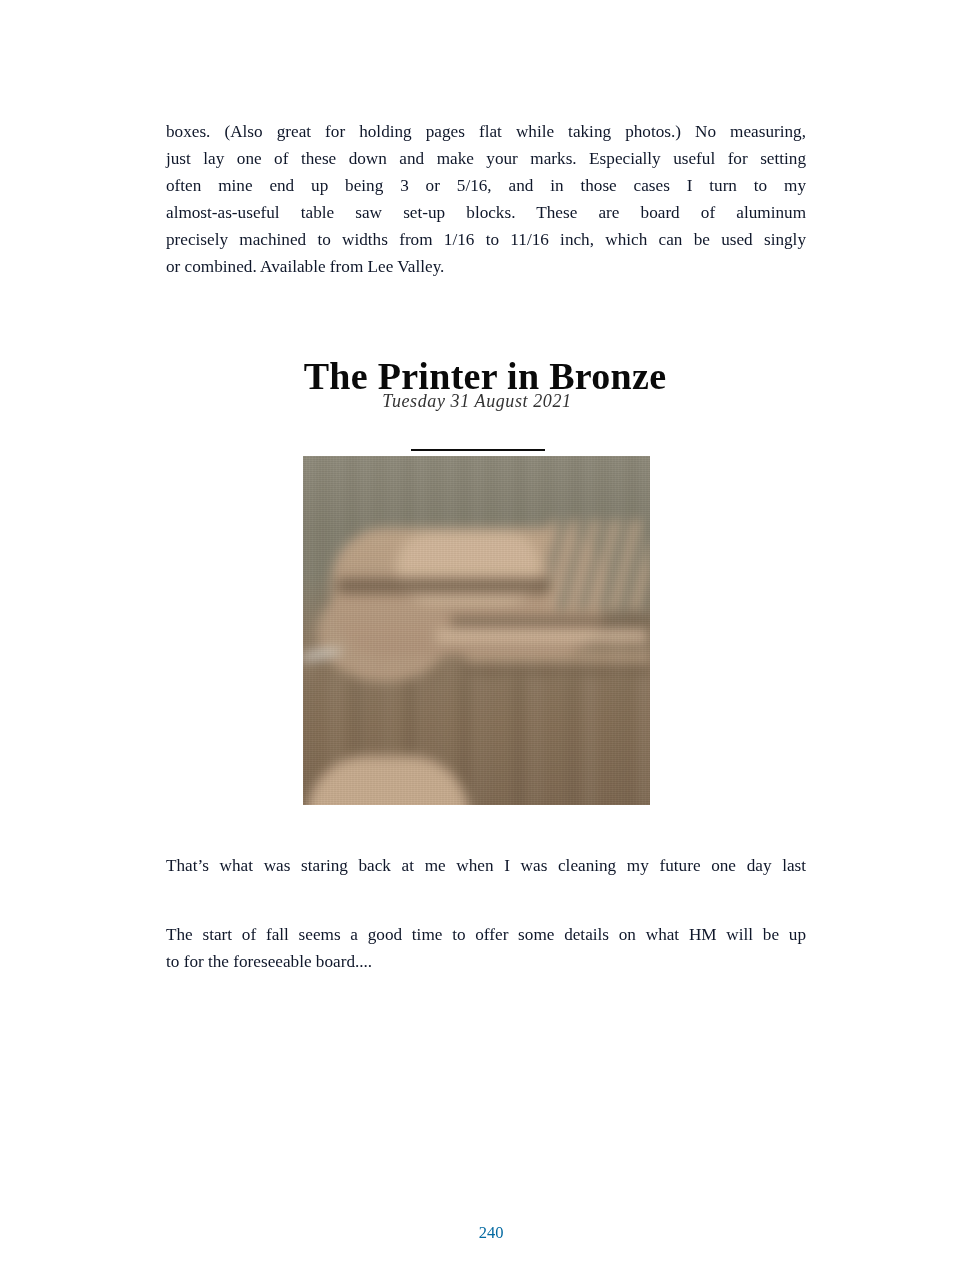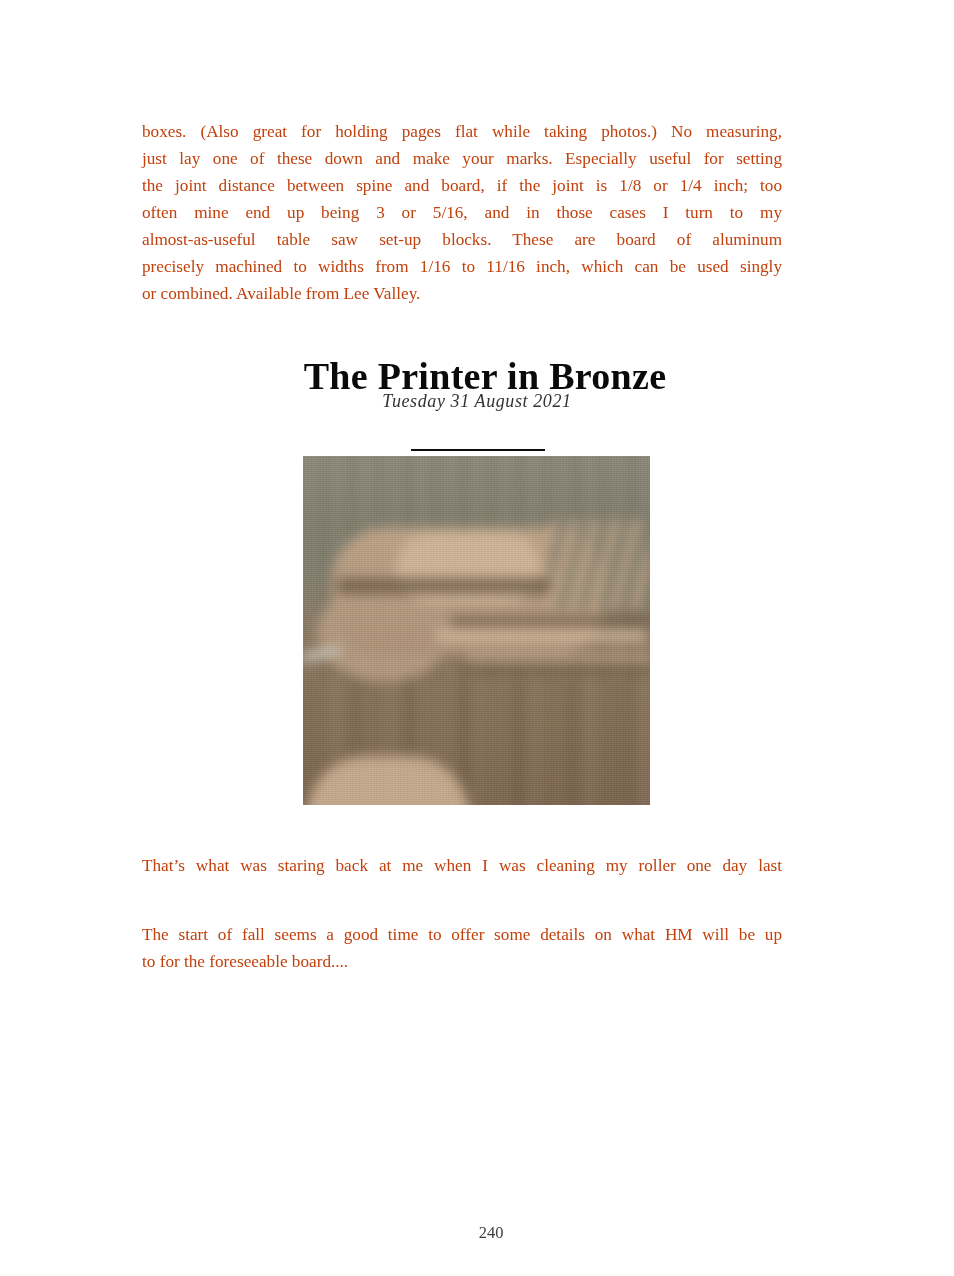--- a/index.html
+++ b/index.html
@@ -9,25 +9,25 @@
     height: 1276px;
     background: #ffffff;
     font-family: "Liberation Serif", serif;
     color: #303030;
     overflow: hidden;
   }
 
   
   .para {
     position: absolute;
-    left: 142px;
+    left: 166px;
     width: 640px;
     font-size: 17.2px;
     line-height: 27px;
-    color: #c2410c;
+    color: #0f172a;
   }
   .para .line { text-align: justify; text-align-last: justify; }
   .para .line.last { text-align-last: left; }
   .para-top { top: 118px; }
   .para-bottom-1 { top: 852px; }
   .para-bottom-2 { top: 905px; margin-top: 16px; }
 
   
   .title {
     position: absolute;
@@ -163,32 +163,31 @@
   }
 
   
   .page-number {
     position: absolute;
     left: 0; top: 1223px; width: 954px;
     text-align: center;
     text-indent: 28px;
     font-size: 16.5px;
     line-height: 20px;
-    color: #404040;
+    color: #0369a1;
   }
 </style>
 </head>
 <body>
 
 <div class="page">
 
   <div class="para para-top">
       <div class="line">boxes. (Also great for holding pages flat while taking photos.) No measuring,</div>
       <div class="line">just lay one of these down and make your marks. Especially useful for setting</div>
-      <div class="line">the joint distance between spine and board, if the joint is 1/8 or 1/4 inch; too</div>
       <div class="line">often mine end up being 3 or 5/16, and in those cases I turn to my</div>
       <div class="line">almost-as-useful table saw set-up blocks. These are board of aluminum</div>
       <div class="line">precisely machined to widths from 1/16 to 11/16 inch, which can be used singly</div>
       <div class="line last">or combined. Available from Lee Valley.</div>
     </div>
 
   <h1 class="title">The Printer in Bronze</h1>
 
   <div class="date">Tuesday 31 August 2021</div>
 
@@ -207,21 +206,21 @@
       <div class="layer ph-light-band-2"></div>
       <div class="layer ph-dark-band-3"></div>
       <div class="layer ph-lower-streaks"></div>
       <div class="layer ph-bottom-blob"></div>
       <div class="layer ph-streak"></div>
     </div>
     <div class="layer ph-grain"></div>
   </div>
 
   <div class="para para-bottom-1">
-      <div class="line">That’s what was staring back at me when I was cleaning my roller one day last</div>
+      <div class="line">That’s what was staring back at me when I was cleaning my future one day last</div>
     </div>
 
   <div class="para para-bottom-2">
       <div class="line">The start of fall seems a good time to offer some details on what HM will be up</div>
       <div class="line last">to for the foreseeable board....</div>
     </div>
 
   <div class="page-number">240</div>
 
 </div>

